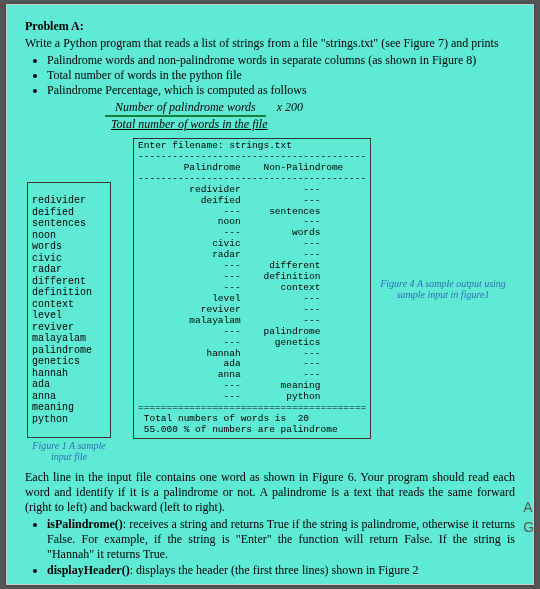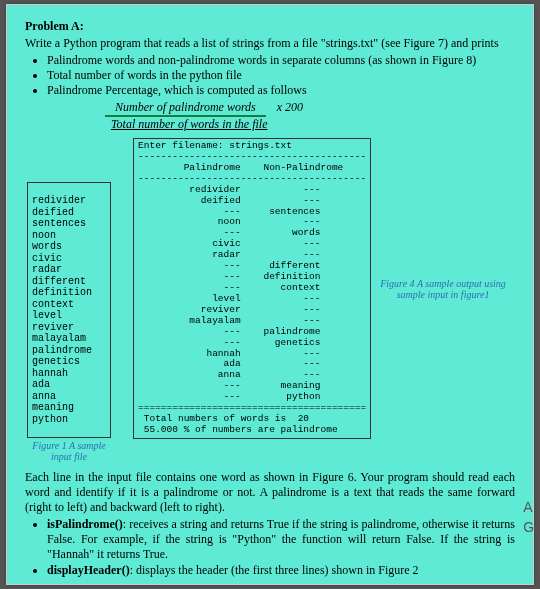--- a/index.html
+++ b/index.html
@@ -137,21 +137,21 @@
                ---        python
 ========================================
  Total numbers of words is  20
  55.000 % of numbers are palindrome</div>
       <div class="caption">Figure 4 A sample output using sample input in figure1</div>
     </div>
   </div>
 
   <div class="body1">Each line in the input file contains one word as shown in Figure 6. Your program should read each word and identify if it is a palindrome or not. A palindrome is a text that reads the same forward (right to left) and backward (left to right).</div>
   <ul class="funcs">
-    <li><span class="fn">isPalindrome()</span><span>: receives a string and returns True if the string is palindrome, otherwise it returns False. For example, if the string is "Python" the function will return False. If the string is "Hannah" it returns True.</span></li>
+    <li><span class="fn">isPalindrome()</span><span>: receives a string and returns True if the string is palindrome, otherwise it returns False. For example, if the string is "Enter" the function will return False. If the string is "Hannah" it returns True.</span></li>
     <li><span class="fn">displayHeader()</span><span>: displays the header (the first three lines) shown in Figure 2</span></li>
 
   </ul>
 
 </div>
 
 <div class="sidetext">
   <div>A</div>
   <div>Go</div>
 </div>

